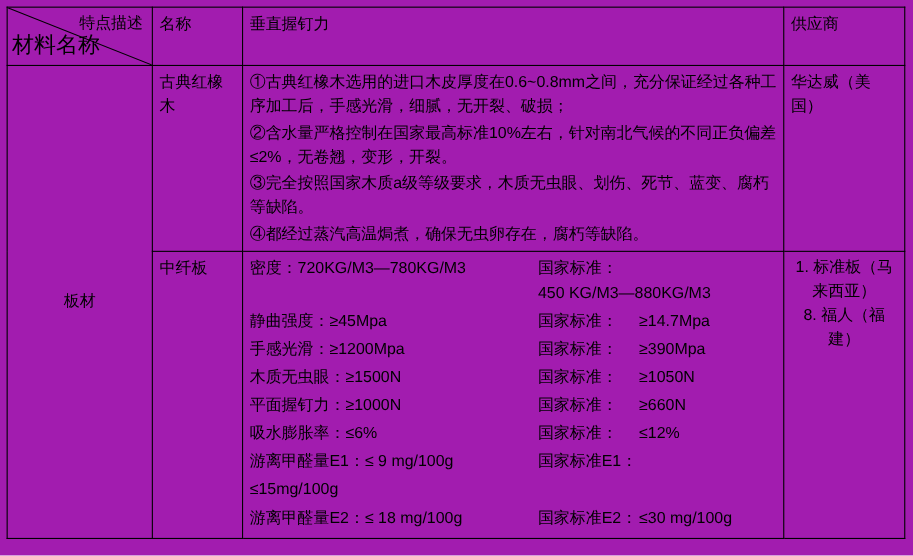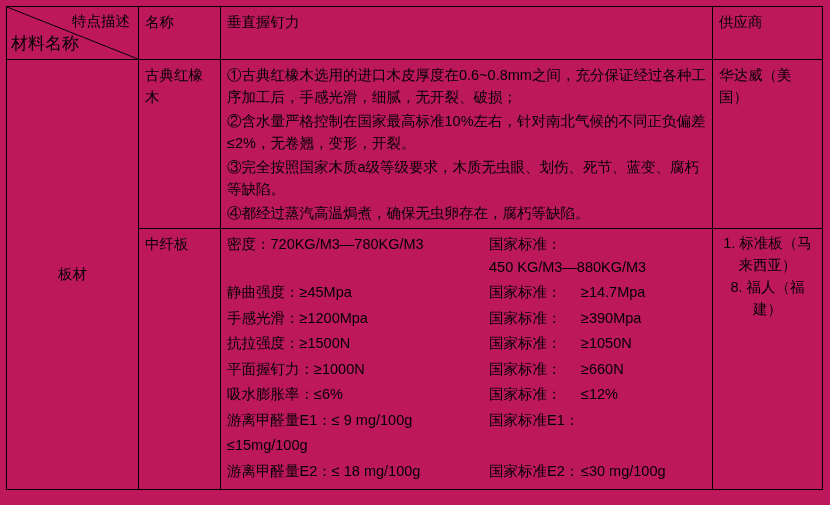--- a/index.html
+++ b/index.html
@@ -9,21 +9,21 @@
   }
   body {
     font-family: "Liberation Sans", sans-serif;
     color: #000000;
   }
   .page {
     width: 830px;
     height: 505px;
     position: relative;
     overflow: hidden;
-    background: #be185d;
+    background: #a21caf;
   }
   table.spec {
     border-collapse: collapse;
     width: 816px;
     margin: 6px 0 0 6px;
     table-layout: fixed;
   }
   table.spec td {
     border: 1px solid #000000;
     vertical-align: top;
@@ -53,21 +53,21 @@
     position: absolute;
     top: 3px;
     right: 8px;
     font-size: 14.5px;
     white-space: nowrap;
   }
   .corner .matname {
     position: absolute;
     bottom: 2px;
     left: 4px;
-    font-size: 17px;
+    font-size: 20px;
     white-space: nowrap;
   }
   .hdr-center {
     font-size: 14.5px;
   }
   .mid-label {
     text-align: center;
     vertical-align: middle !important;
     font-size: 15px;
     font-family: Liberation Serif, serif;
@@ -158,21 +158,21 @@
           </div>
           <div class="kv">
             <div class="left"><span class="lbl">静曲强度：</span><span class="val">≥45Mpa</span></div>
             <div class="right"><span class="rlbl">国家标准：</span><span class="rval">≥14.7Mpa</span></div>
           </div>
           <div class="kv">
             <div class="left"><span class="lbl">手感光滑：</span><span class="val">≥1200Mpa</span></div>
             <div class="right"><span class="rlbl">国家标准：</span><span class="rval">≥390Mpa</span></div>
           </div>
           <div class="kv">
-            <div class="left"><span class="lbl">抗拉强度：</span><span class="val">≥1500N</span></div>
+            <div class="left"><span class="lbl">木质无虫眼：</span><span class="val">≥1500N</span></div>
             <div class="right"><span class="rlbl">国家标准：</span><span class="rval">≥1050N</span></div>
           </div>
           <div class="kv">
             <div class="left"><span class="lbl">平面握钉力：</span><span class="val">≥1000N</span></div>
             <div class="right"><span class="rlbl">国家标准：</span><span class="rval">≥660N</span></div>
           </div>
           <div class="kv">
             <div class="left"><span class="lbl">吸水膨胀率：</span><span class="val">≤6%</span></div>
             <div class="right"><span class="rlbl">国家标准：</span><span class="rval">≤12%</span></div>
           </div>

